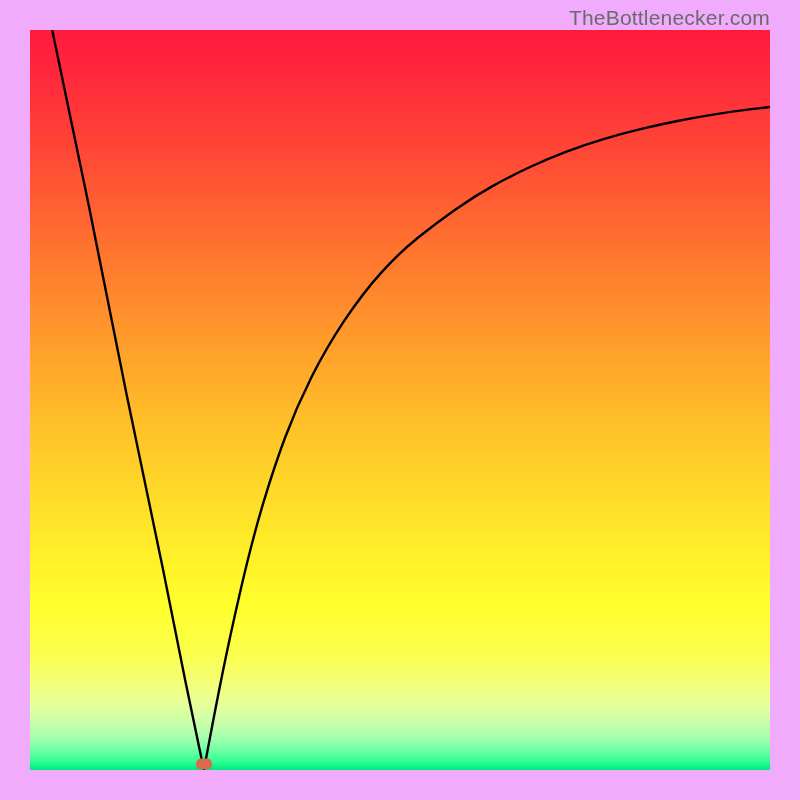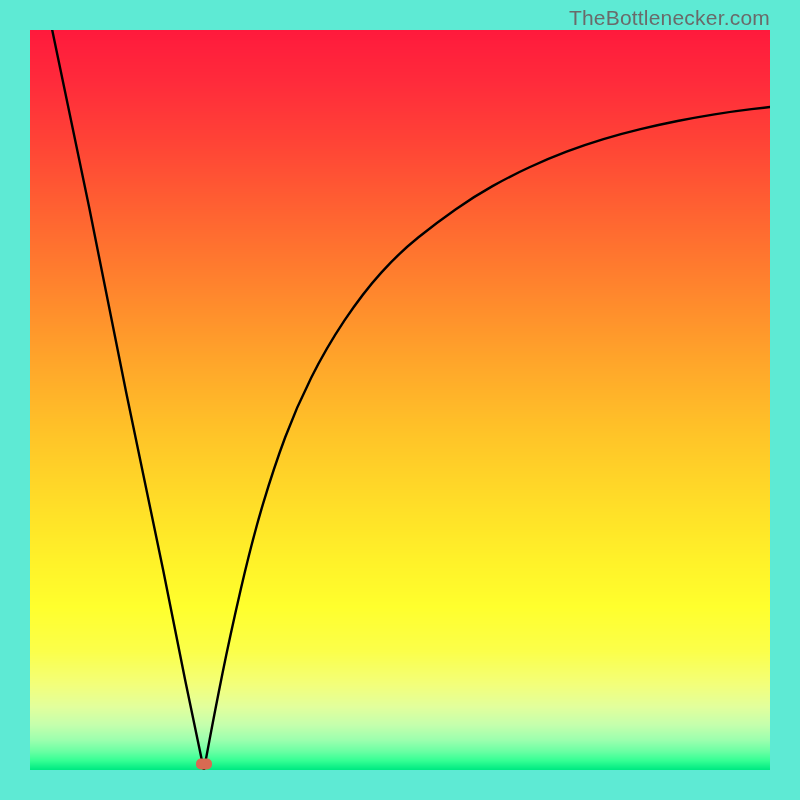--- a/index.html
+++ b/index.html
@@ -10,21 +10,21 @@
     background: #000000;
     overflow: hidden;
     font-family: Arial, Helvetica, sans-serif;
   }
   .frame {
     position: absolute;
     top: 0;
     left: 0;
     width: 800px;
     height: 800px;
-    background: #5eead4;
+    background: #f0abfc;
   }
   .plot-area {
     position: absolute;
     left: 30px;
     top: 30px;
     width: 740px;
     height: 740px;
     overflow: hidden;
   }
   .gradient {

